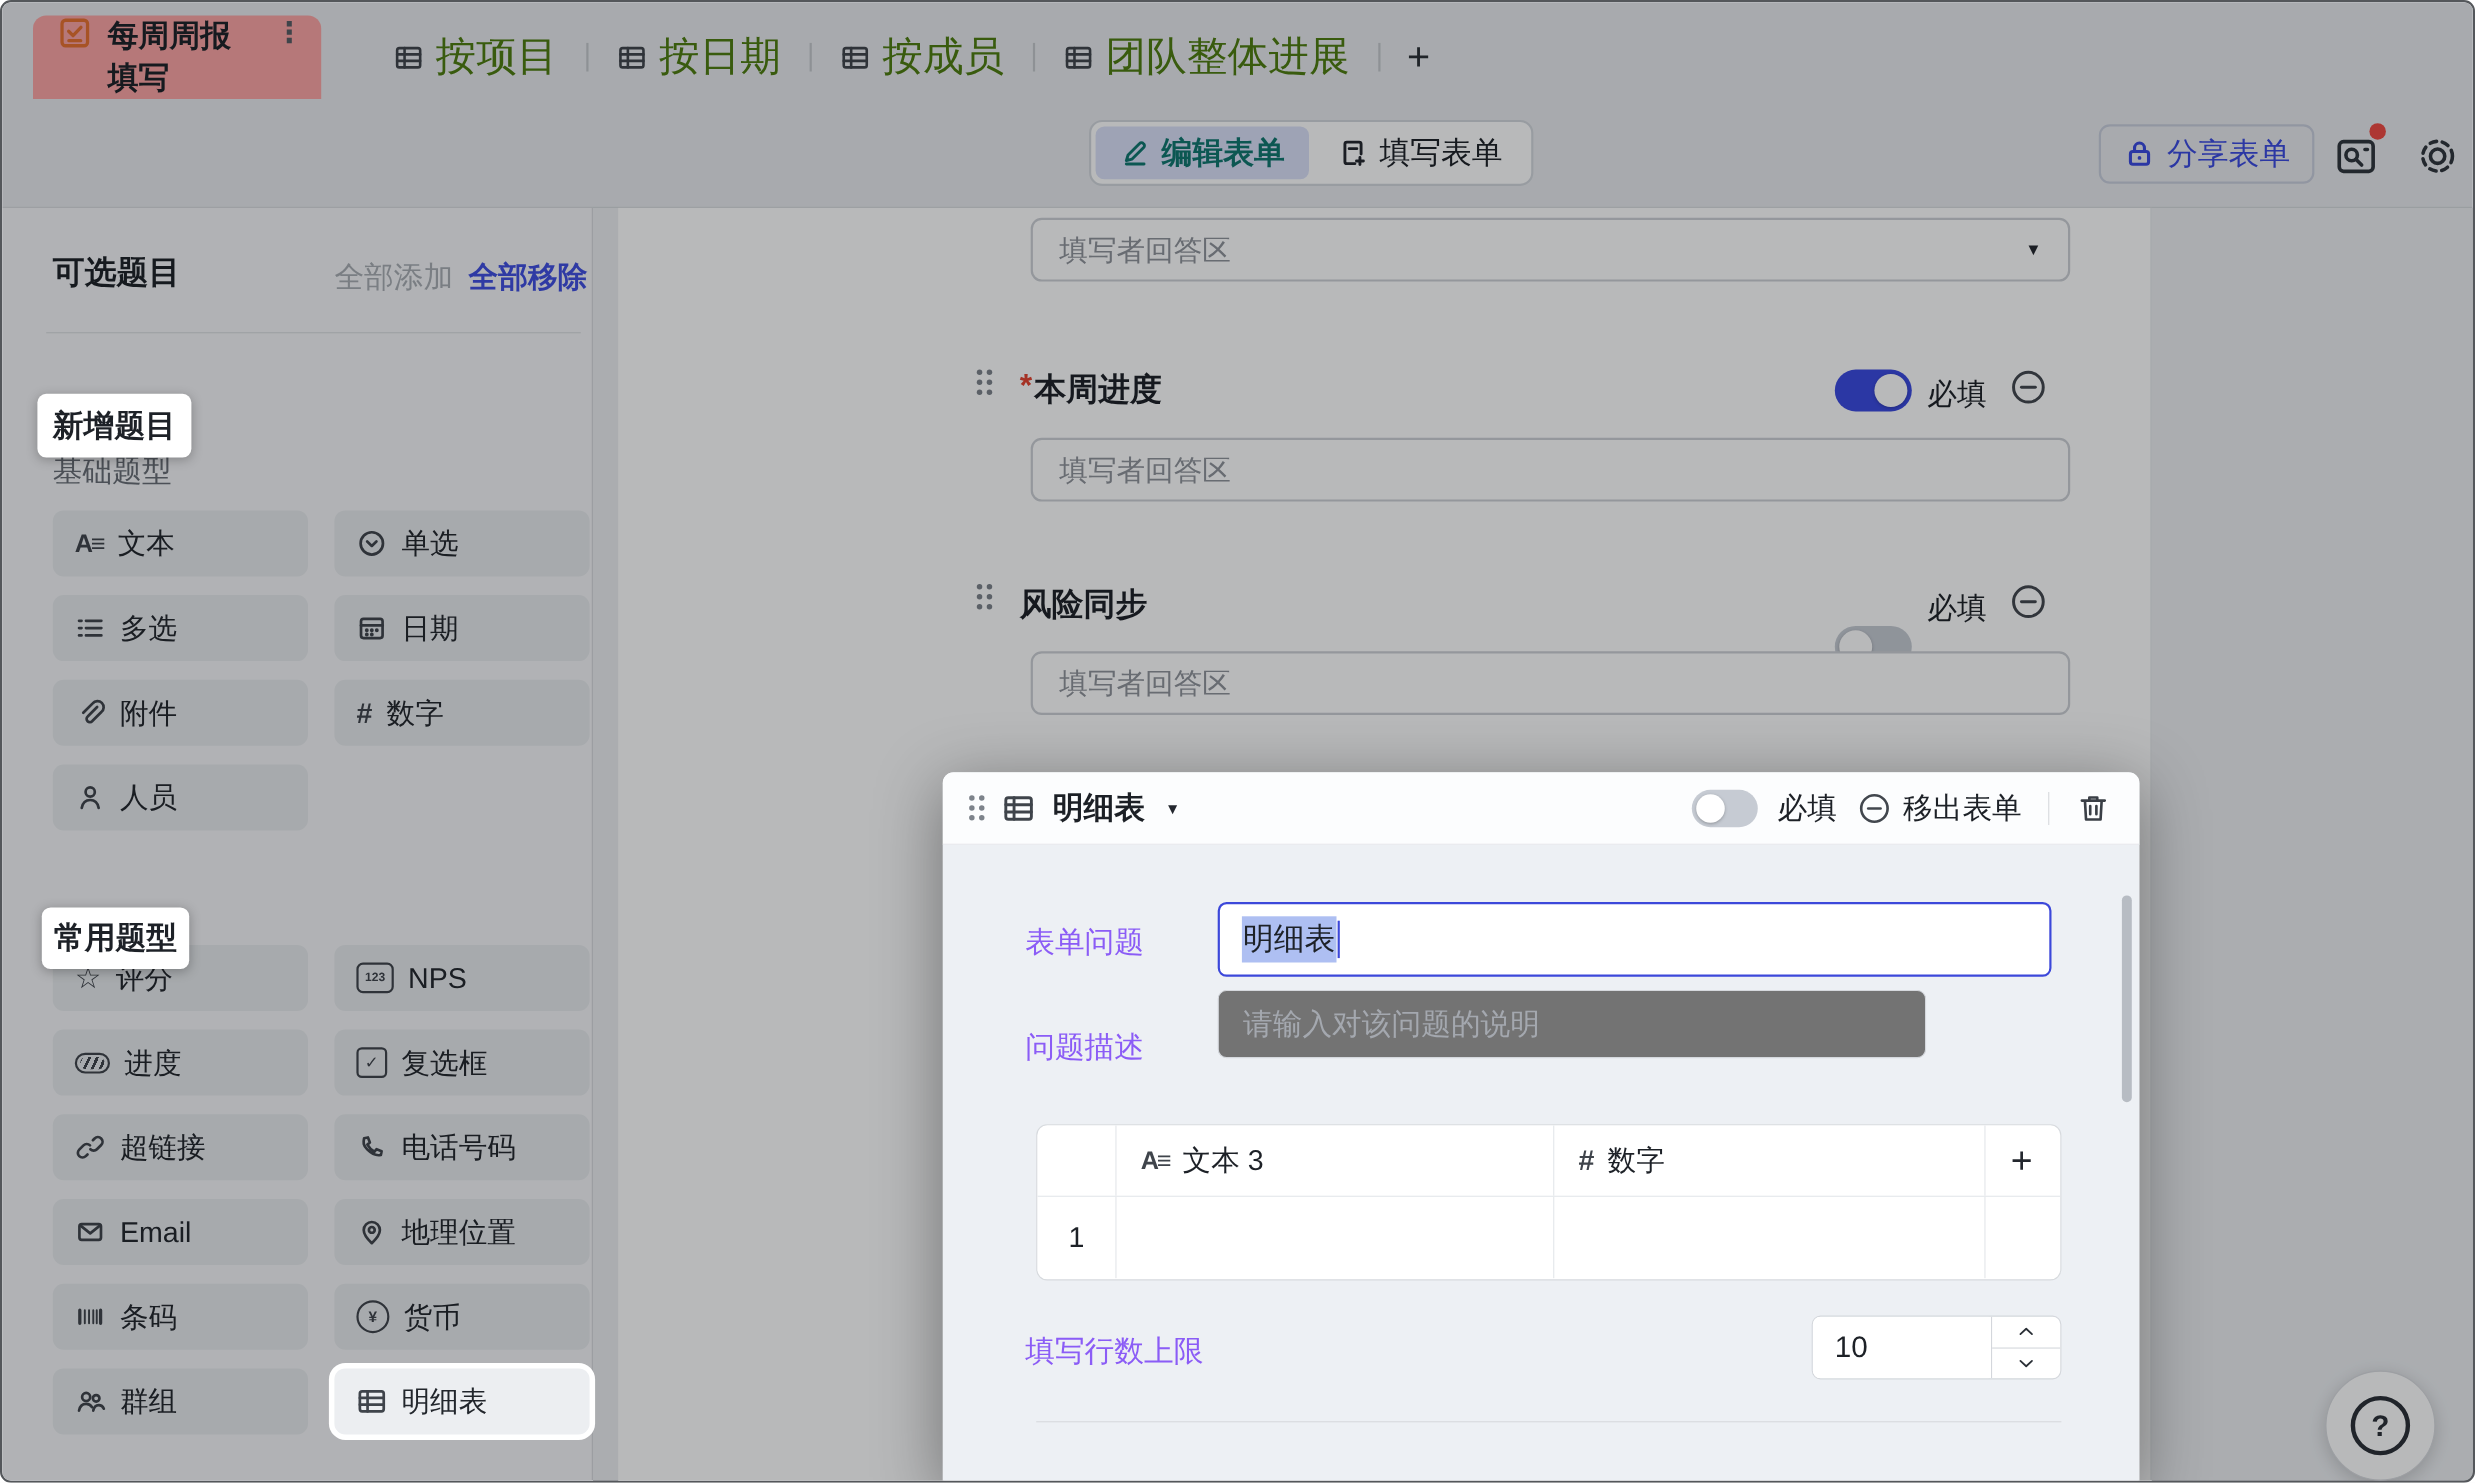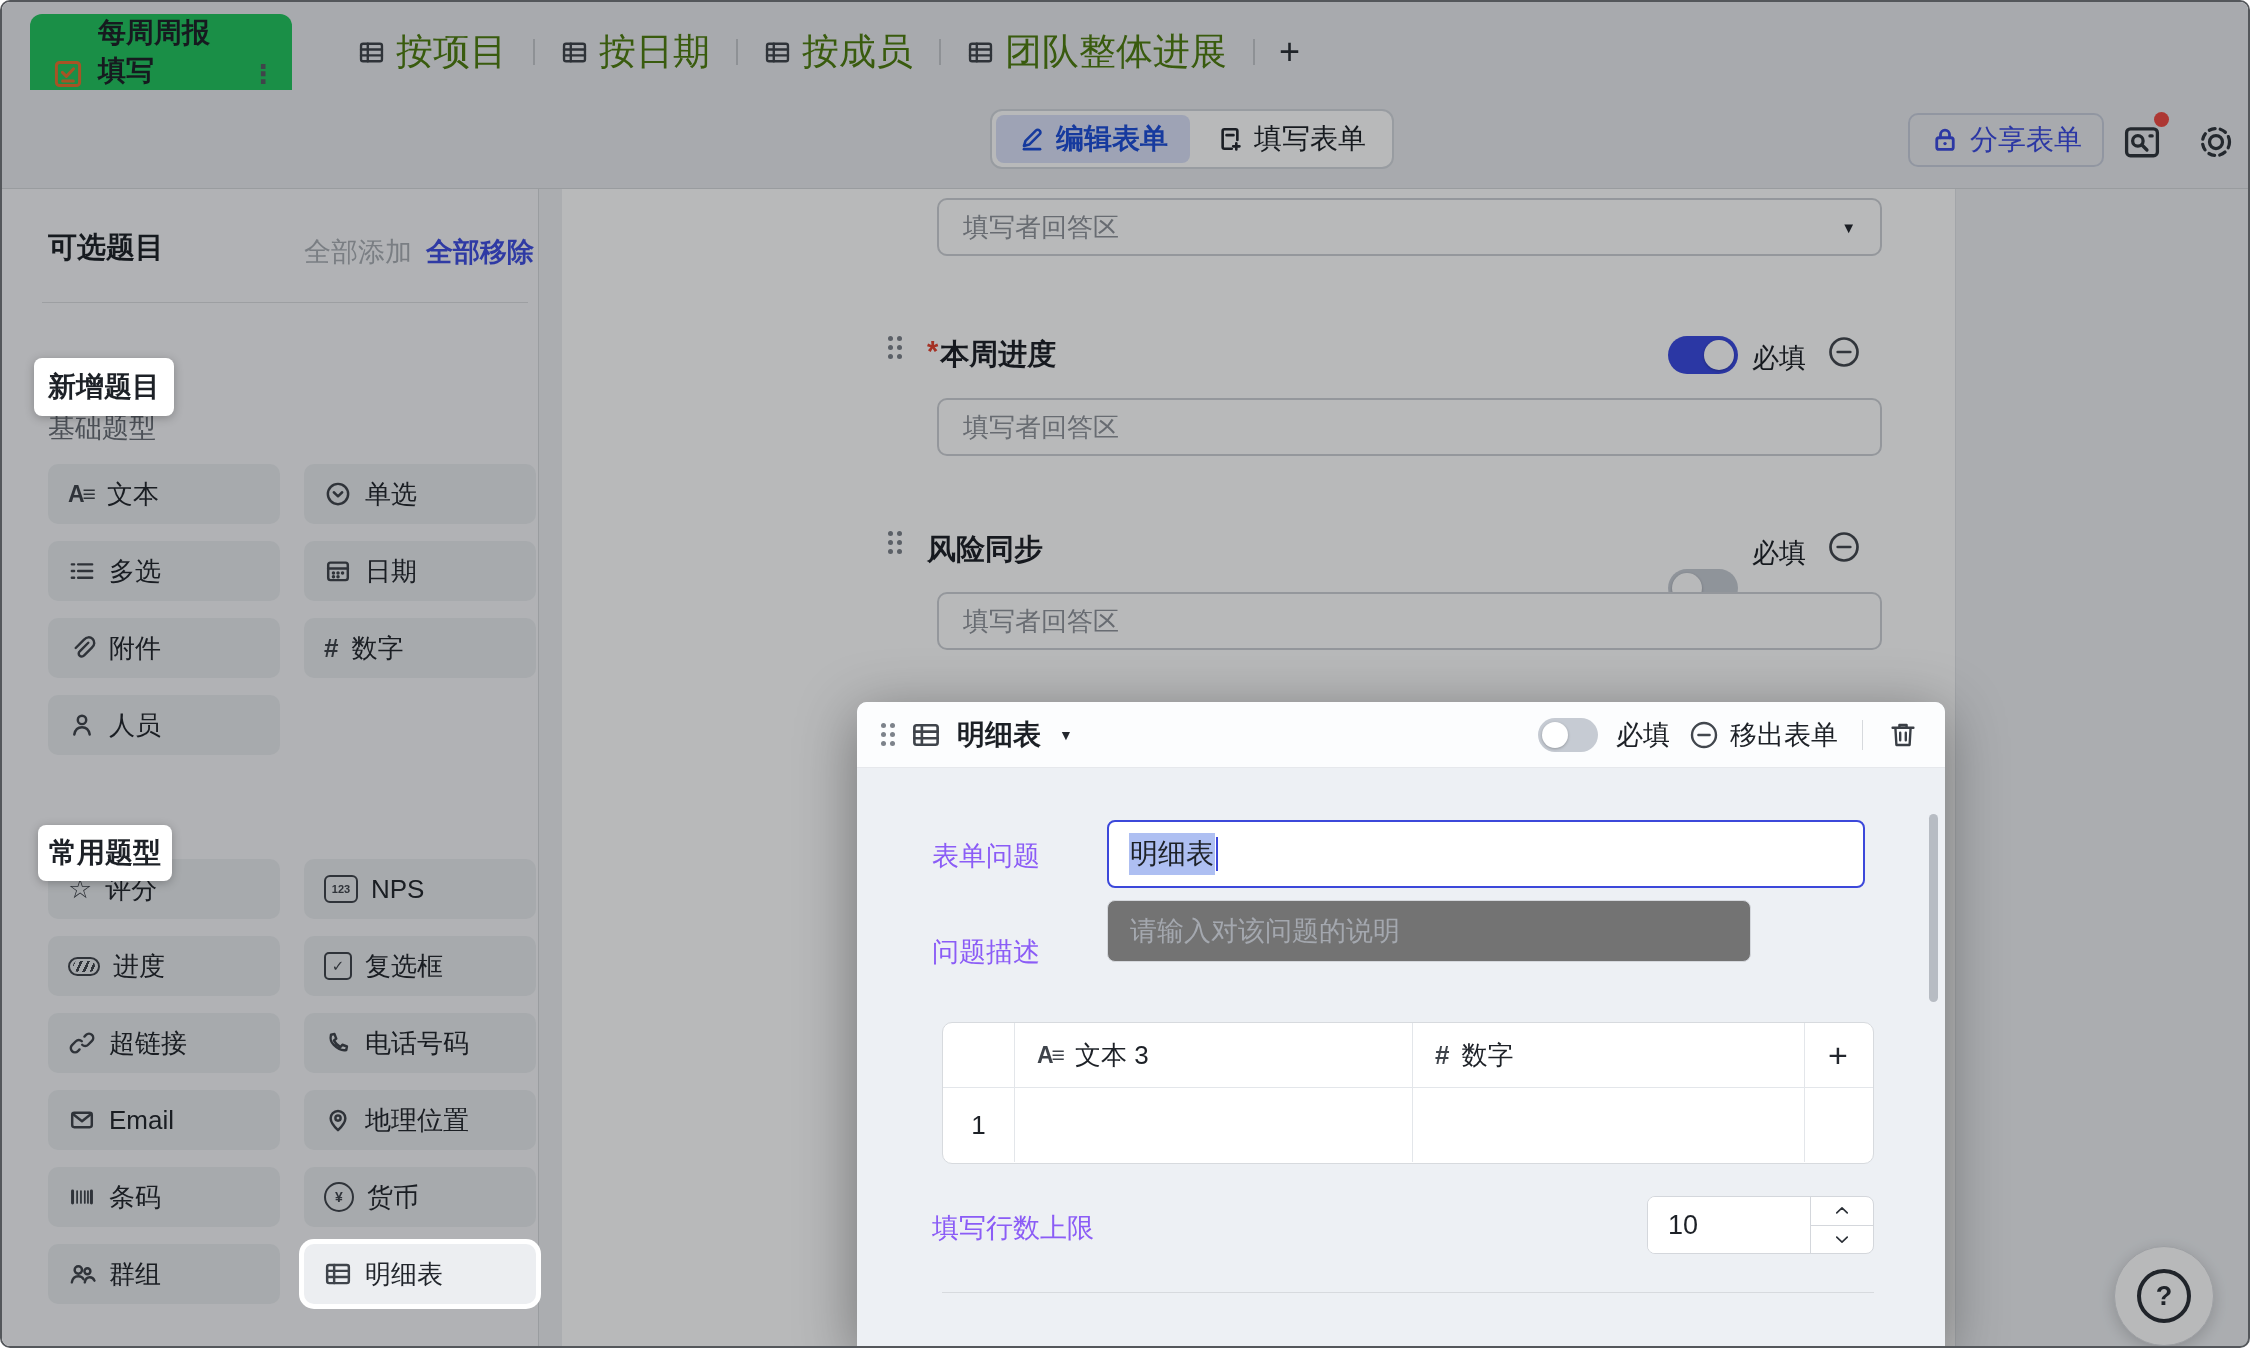--- a/index.html
+++ b/index.html
@@ -3,34 +3,34 @@
 <meta charset="utf-8">
 <style>
   html,body{margin:0;padding:0;background:#fff;}
   .stage{position:relative;width:2250px;height:1348px;border:2px solid #54575b;border-radius:10px;overflow:hidden;
          font-family:"Liberation Sans","DejaVu Sans",sans-serif;color:#1d2127;box-sizing:border-box;background:#edeff2;}
   .abs{position:absolute;}
   svg.ic{fill:none;stroke:currentColor;stroke-width:1.4;stroke-linecap:round;stroke-linejoin:round;display:block;}
 
   
   .header{left:0;top:0;width:2246px;height:186px;background:#e9ebee;border-bottom:1px solid #d4d7da;}
-  .active-tab{left:28px;top:12px;width:262px;height:76px;background:#22c55e;border-radius:12px 12px 0 0;
-              display:flex;align-items:flex-end;padding:0 16px 0 22px;box-sizing:border-box;gap:14px;}
+  .active-tab{left:28px;top:12px;width:262px;height:76px;background:#fca5a5;border-radius:12px 12px 0 0;
+              display:flex;align-items:flex-start;padding:0 16px 0 22px;box-sizing:border-box;gap:14px;}
   .active-tab .lbl{font-size:28px;font-weight:700;}
   .menu-dots{margin-left:auto;font-size:26px;font-weight:700;color:#565b62;}
   .tabrow{left:330px;top:12px;height:76px;display:flex;align-items:center;}
   .tab{display:flex;align-items:center;gap:11px;padding:0 26px;font-size:37px;color:#4d7c0f;height:100%;justify-content:center;}
   .tab .ticon{color:#3f444b;}
   .tabsep{width:2px;height:26px;background:#c4c7cc;}
   .addtab{padding:0 24px;font-size:36px;font-weight:300;color:#2a2f35;}
 
   .seg{left:988px;top:107px;height:60px;background:#fff;border:2px solid #d3d7dd;border-radius:12px;
        display:flex;align-items:center;padding:4px;box-sizing:border-box;gap:4px;}
   .seg .opt{display:flex;align-items:center;gap:10px;padding:0 22px;height:48px;border-radius:8px;font-size:28px;}
-  .seg .sel{background:#dbe1f9;color:#1d4ed8;font-weight:600;}
+  .seg .sel{background:#dbe1f9;color:#0f766e;font-weight:600;}
   .share-btn{left:1906px;top:111px;height:54px;border:2px solid #c9cedd;border-radius:10px;display:flex;align-items:center;
              gap:10px;padding:0 20px;color:#3a49e0;font-size:28px;box-sizing:border-box;}
   .iconbtn{color:#2f343b;}
   .reddot{width:15px;height:15px;border-radius:50%;background:#f04a42;}
 
   
   .sidebar{left:0;top:187px;width:536px;height:1159px;background:#f5f6f8;border-right:1px solid #d5d8db;}
   .sb-title{left:46px;top:226px;font-size:29px;font-weight:700;}
   .sb-addall{left:302px;top:232px;font-size:27px;color:#a9adb3;}
   .sb-removeall{left:424px;top:232px;font-size:27px;color:#3f4ee0;font-weight:600;}

